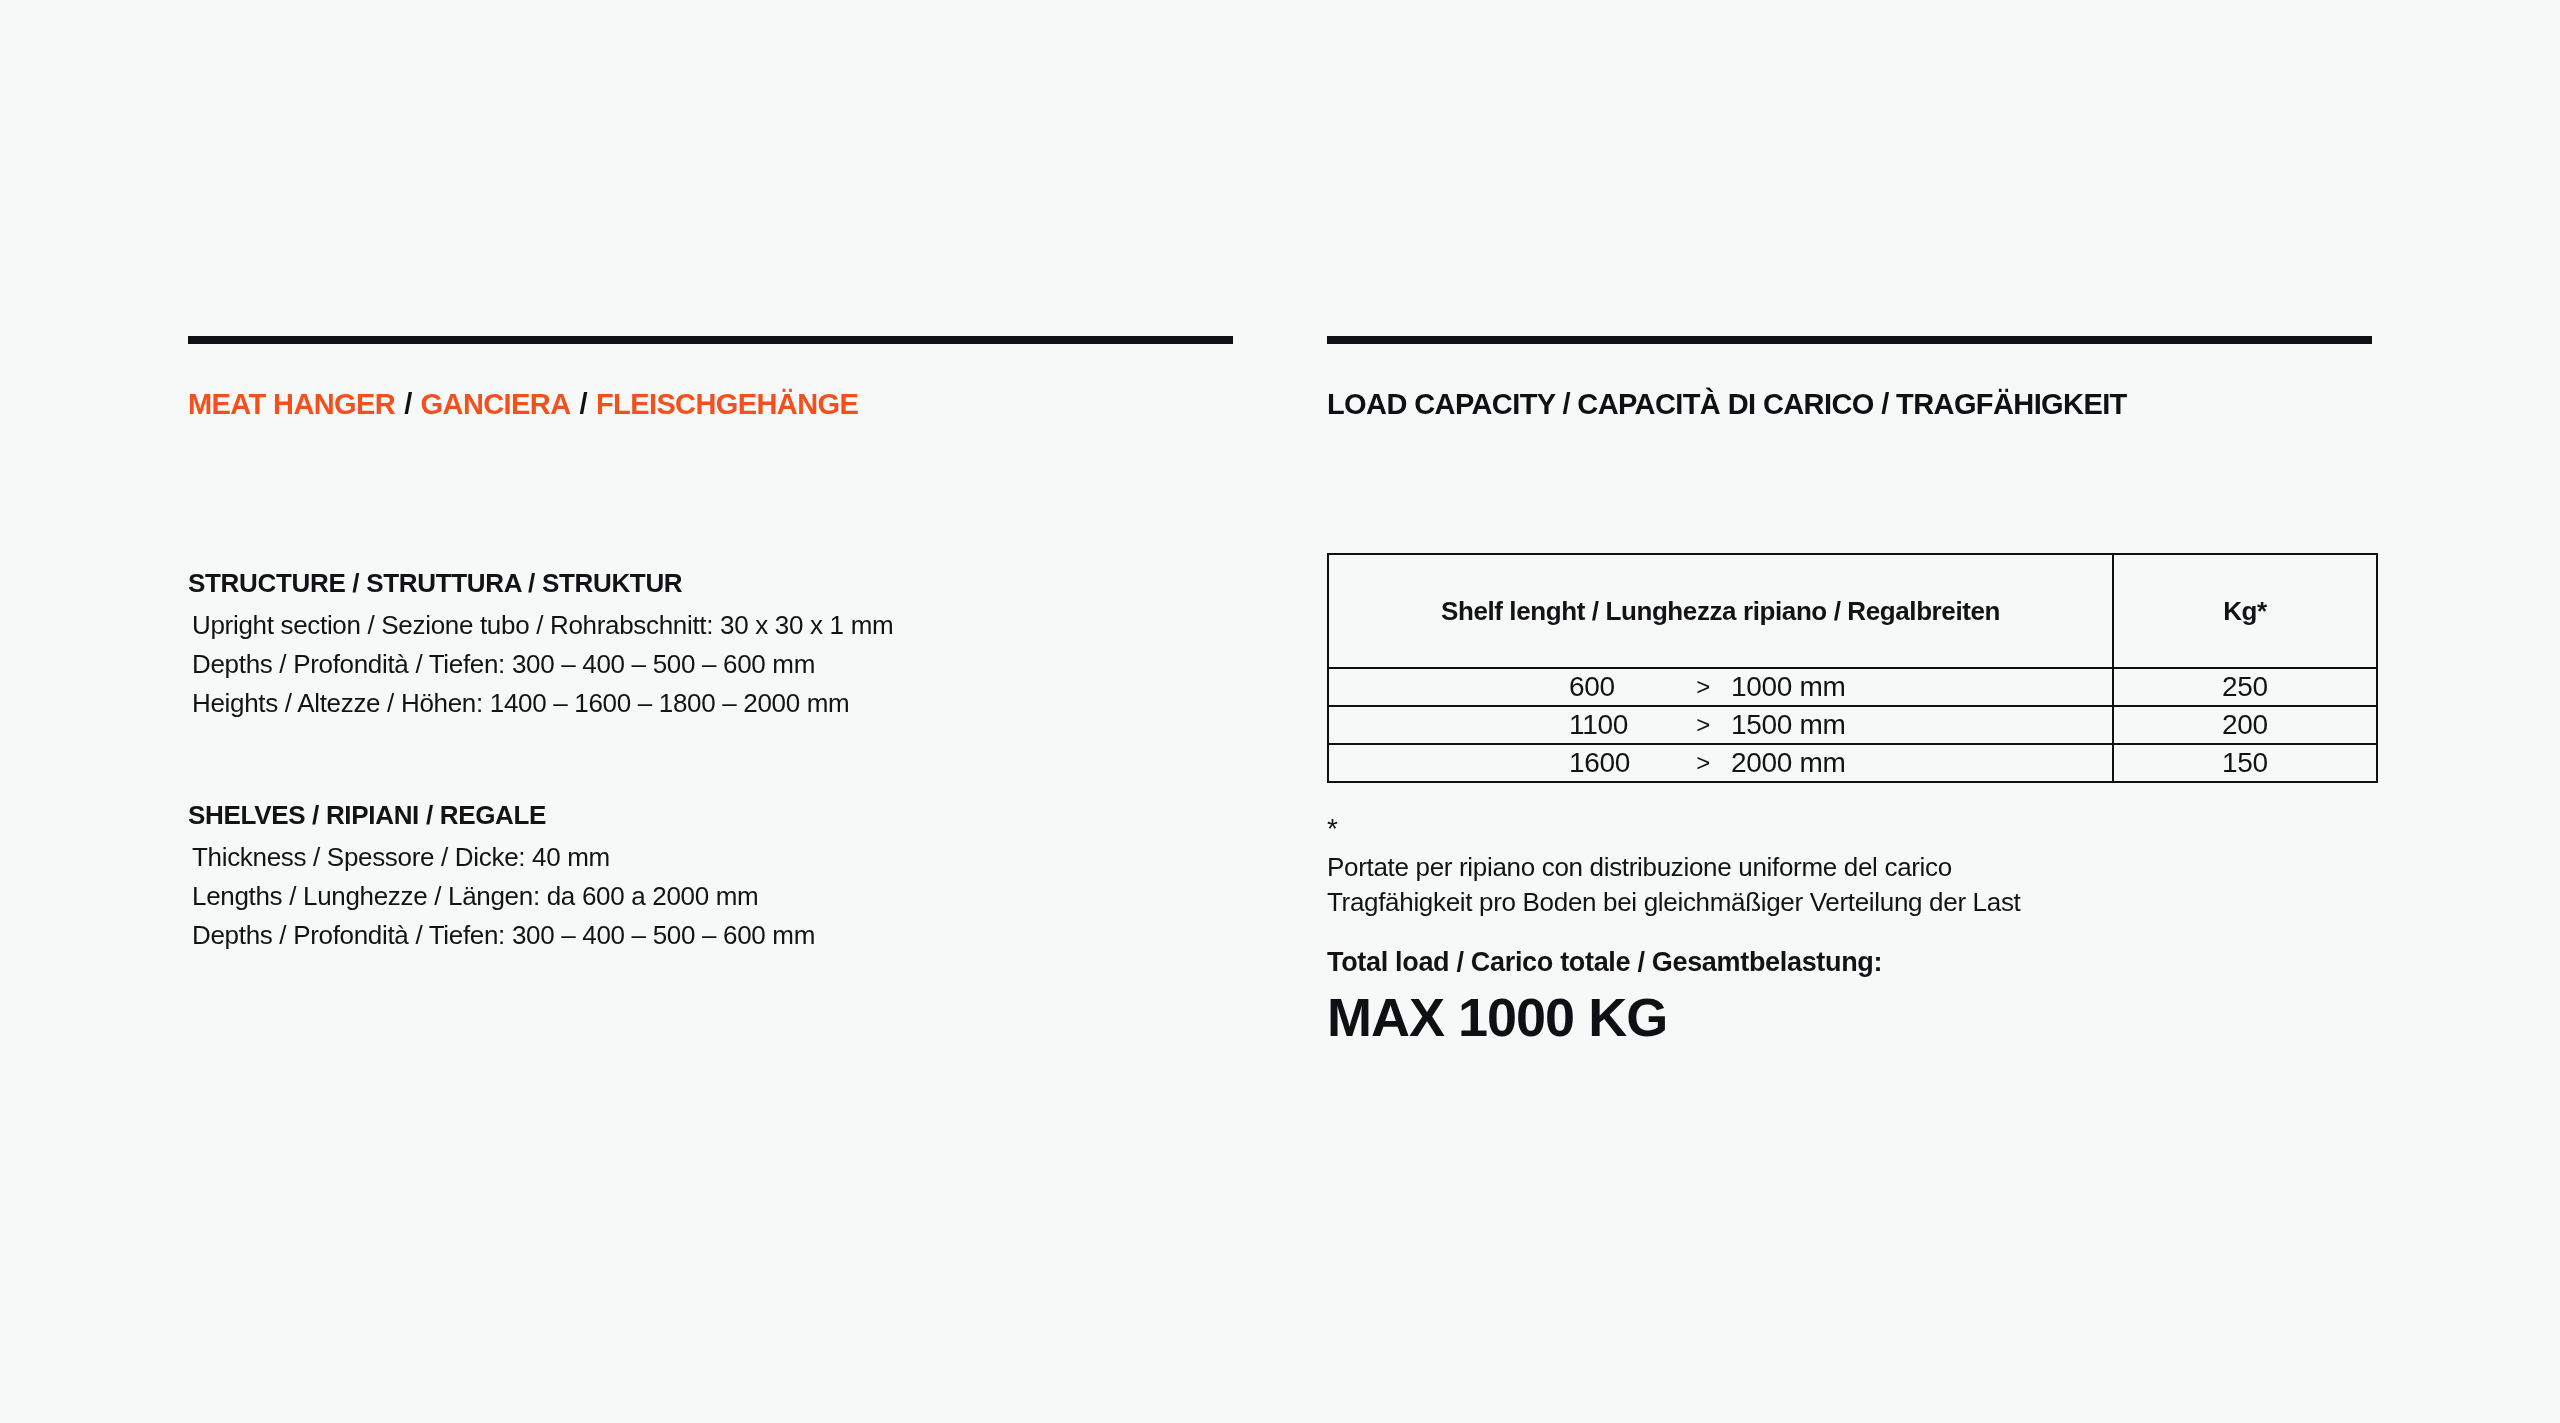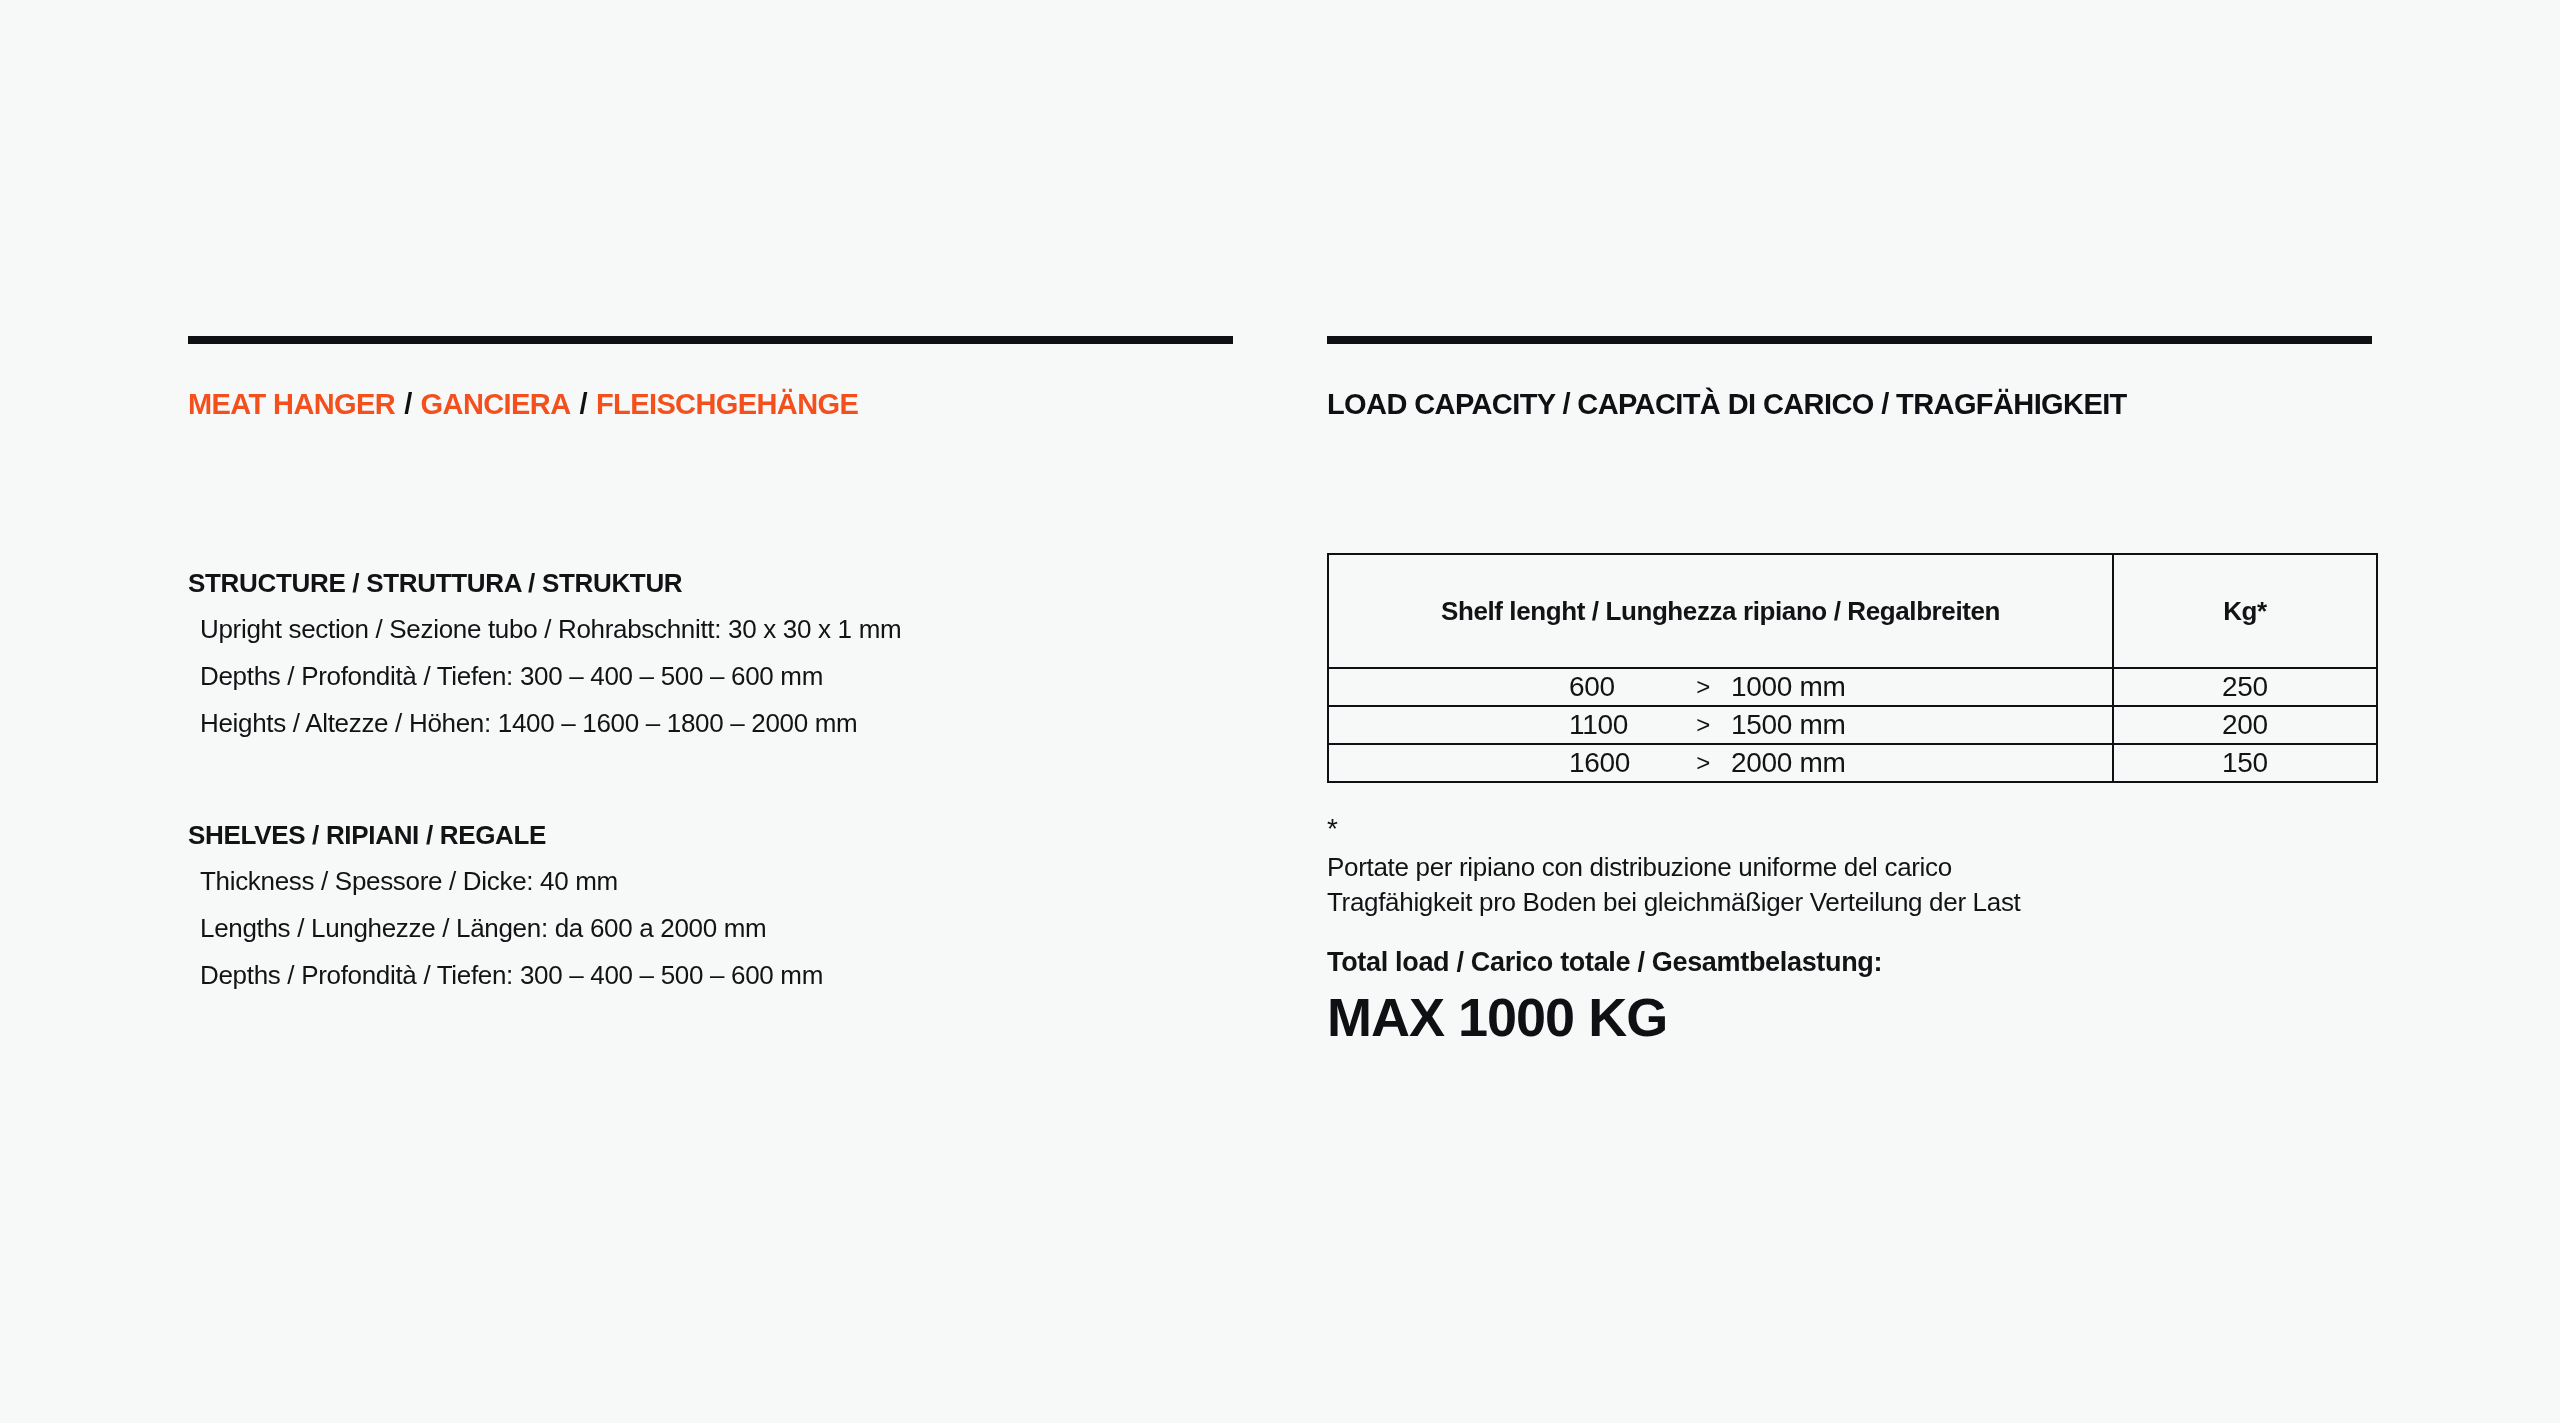--- a/index.html
+++ b/index.html
@@ -45,21 +45,21 @@
   .section.first { margin-top: 144px; }
   .section.second { margin-top: 77px; }
   .section h2 {
     margin: 0 0 8px 0;
     font-size: 26px;
     line-height: 34px;
     font-weight: bold;
     white-space: nowrap;
   }
   .section p {
-    margin: 12px;
+    margin: 4px;
     font-size: 26px;
     line-height: 35px;
     white-space: nowrap;
   }
 
   table.capacity {
     margin-top: 131px;
     width: 1045px;
     border-collapse: collapse;
     table-layout: fixed;

